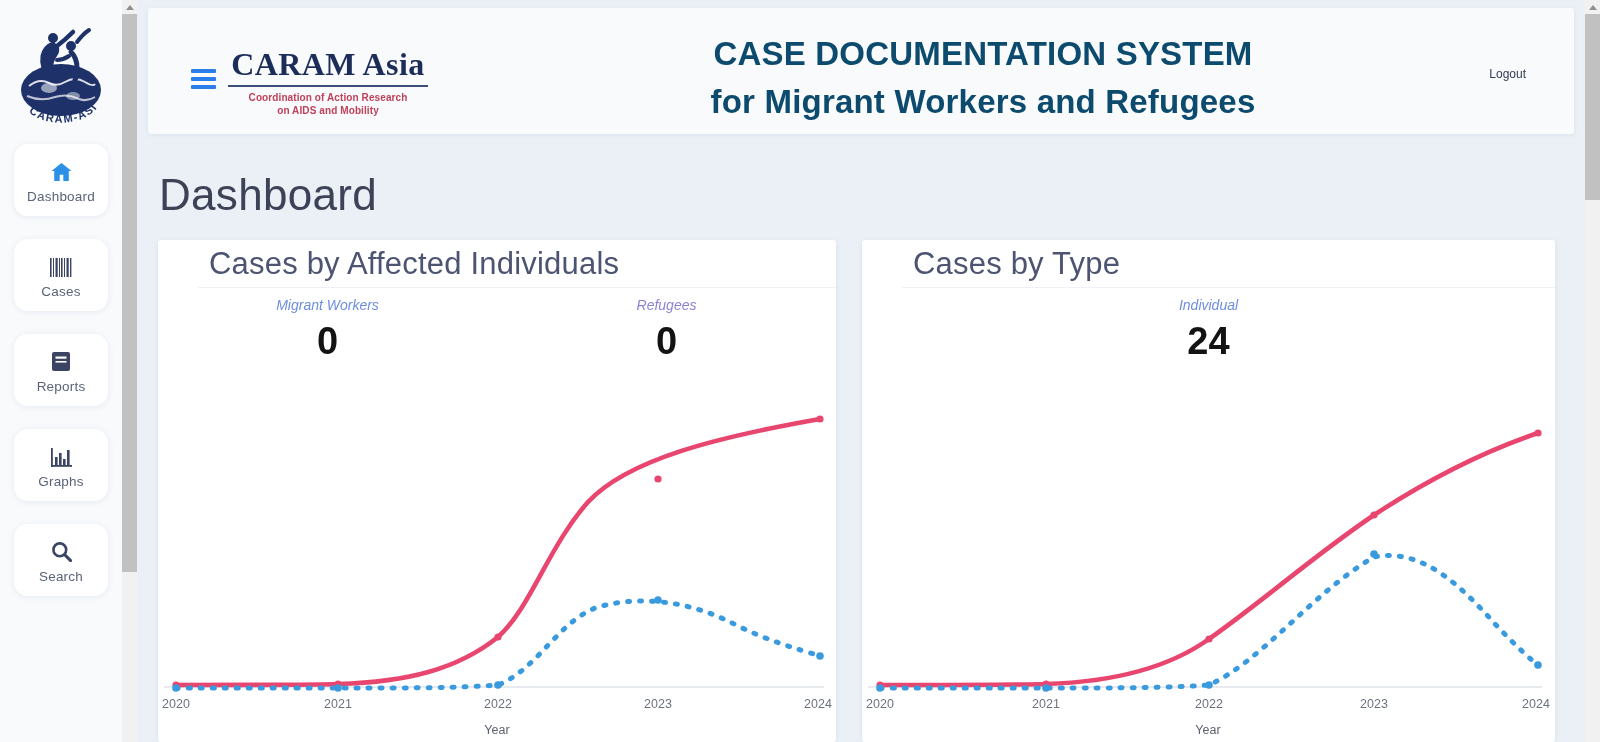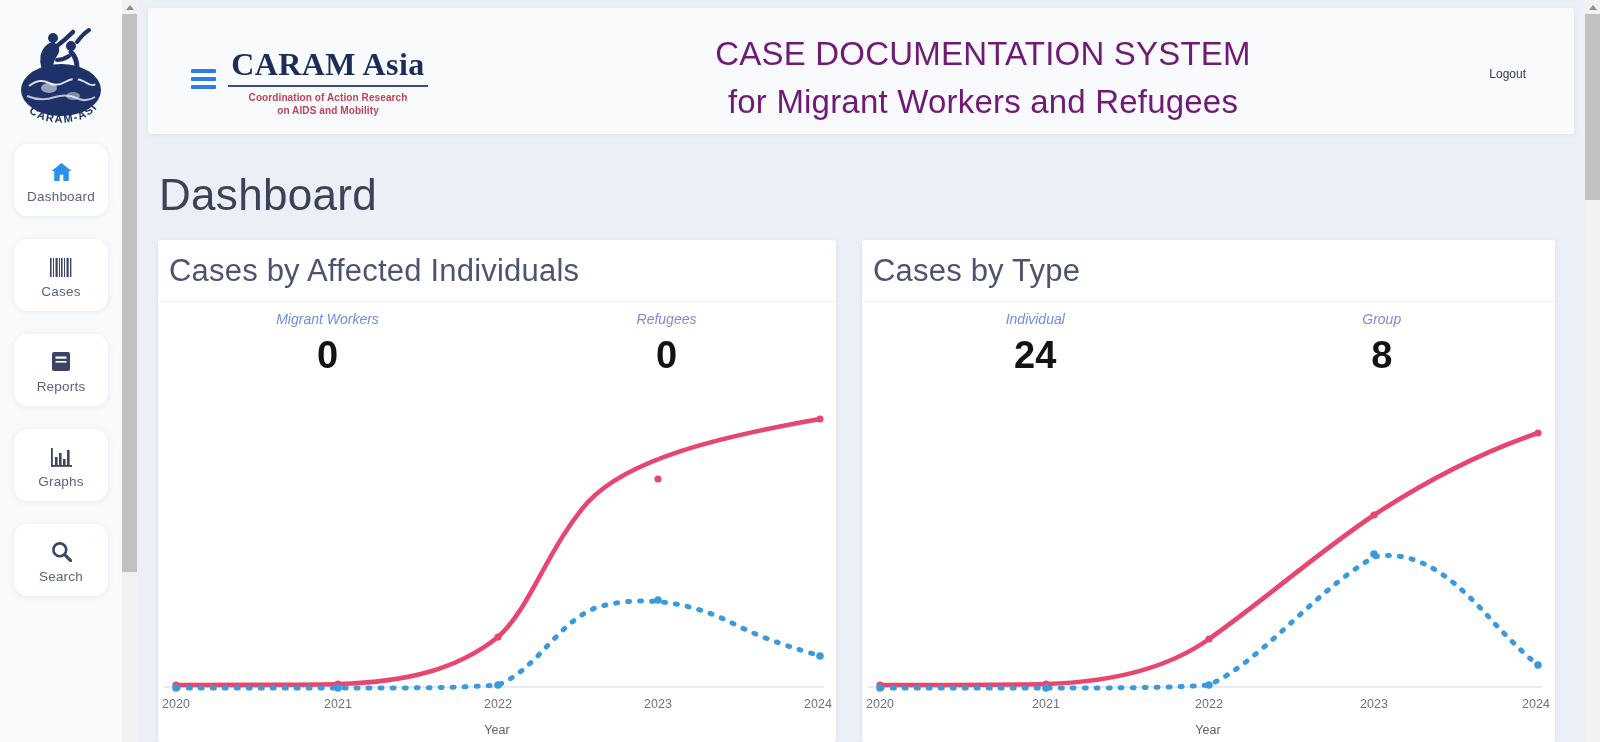--- a/index.html
+++ b/index.html
@@ -129,22 +129,22 @@
     background: #3c4d7a;
   }
   .logo-sub {
     font-size: 10px; font-weight: 700;
     color: #c0415a; line-height: 1.35;
     letter-spacing: .1px;
   }
   .app-title {
     position: absolute; left: 330px; top: 22px;
     width: 1010px; text-align: center;
-    font-size: 33px; font-weight: 400;
-    color: #701a75; line-height: 1.45;
+    font-size: 33px; font-weight: 700;
+    color: #0c4a6e; line-height: 1.45;
     letter-spacing: .2px;
   }
   .logout-btn {
     position: absolute; right: 48px; top: 59px;
     font-size: 12px; color: #343a52;
     cursor: pointer; background: none; border: none;
     font-family: "Liberation Sans", sans-serif;
   }
 
   .page-title {
@@ -159,24 +159,25 @@
     height: 502px;
     background: #ffffff;
     border-radius: 3px;
     box-shadow: 0 1px 5px rgba(100,120,150,0.12);
     overflow: hidden;
   }
   .card-1 { left: 21px;  width: 678px; }
   .card-2 { left: 725px; width: 693px; }
 
   .card-header {
-    height: 62px;
+    height: 48px;
     border-bottom: 1px solid #eef1f5;
     display: flex; align-items: center;
     padding-left: 11px;
+    margin-left: 40px;
   }
   .card-title {
     font-size: 31px; font-weight: 400;
     color: #4d5472; letter-spacing: .2px;
   }
 
   .stats-row {
     display: flex; padding-top: 8px;
   }
   .stat { flex: 1; text-align: center; }
@@ -381,24 +382,20 @@
 
     <section class="card card-2">
       <div class="card-header">
         <span class="card-title">Cases by Type</span>
       </div>
 
       <div class="stats-row">
         <div class="stat">
           <div class="stat-label" style="color:#6d8ee0">Individual</div>
           <div class="stat-value">24</div>
-        </div>
-        <div class="stat">
-          <div class="stat-label" style="color:#8b82d6">Group</div>
-          <div class="stat-value">8</div>
         </div>
       </div>
 
       <div class="chart-wrap">
         <svg class="chart-svg" viewBox="0 0 693 345" preserveAspectRatio="none" aria-hidden="true">
           <line x1="6" y1="290" x2="680" y2="290" stroke="#dfe3e8" stroke-width="1.4"></line>
 
           <path d="M18 288 C 100 288, 160 288, 184 287 C 250 285, 305 272, 347 242
                    C 400 205, 450 160, 512 118 C 570 80, 620 55, 676 36" fill="none" stroke="#e8466f" stroke-width="4.6" stroke-linecap="round"></path>
 

